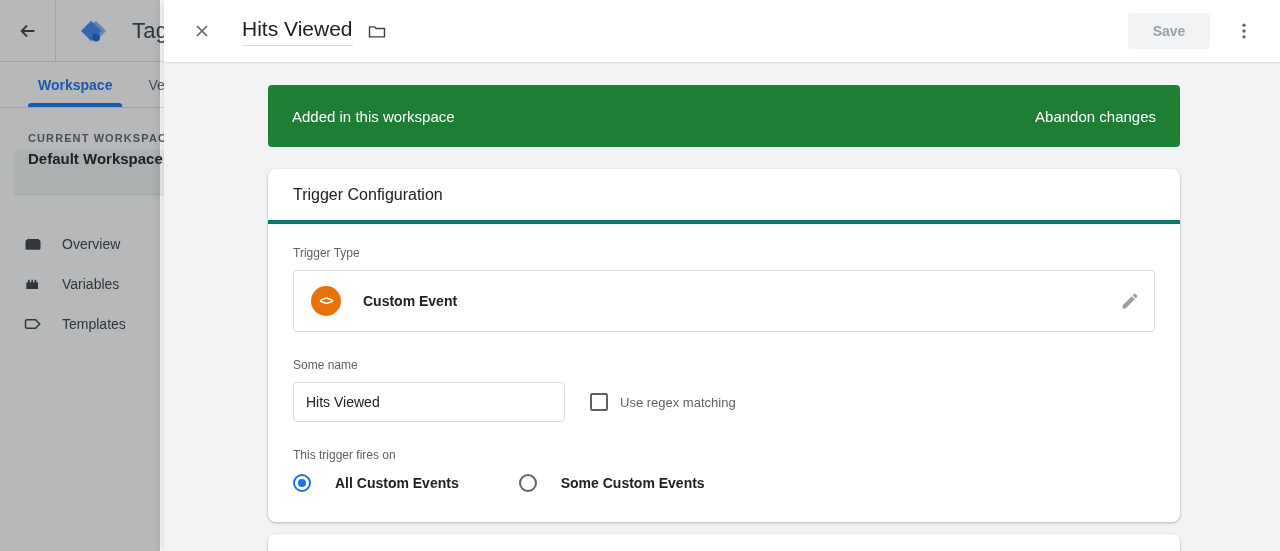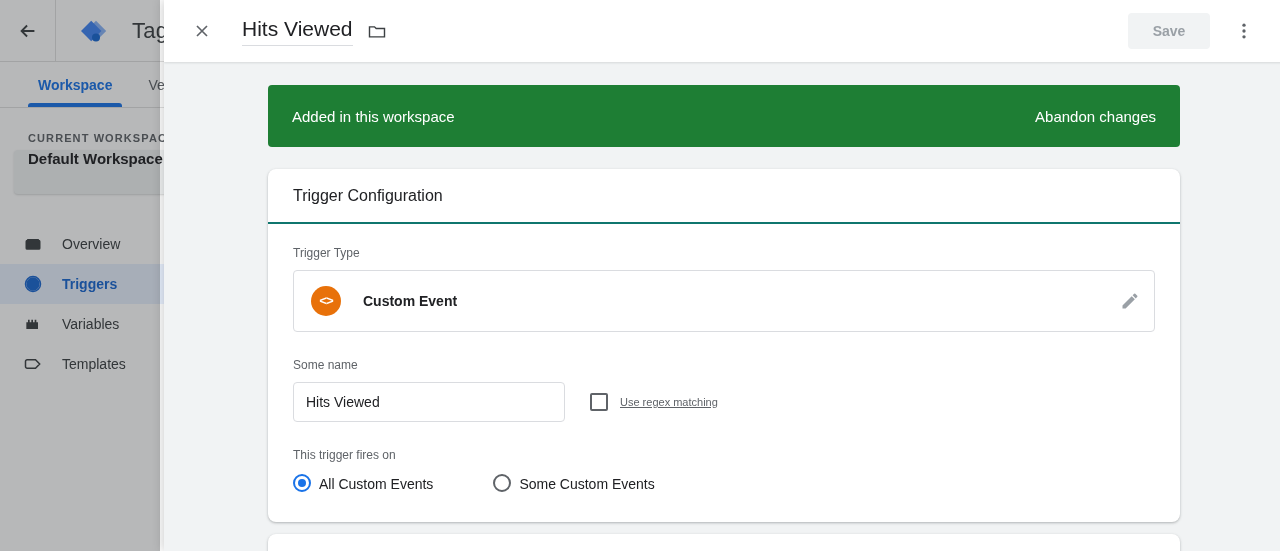--- a/index.html
+++ b/index.html
@@ -116,21 +116,21 @@
   }
   .banner-action { margin-left: auto; font-size: 15px; }
 
   .card {
     width: 912px; background: #ffffff; border-radius: 8px;
     box-shadow: 0 1px 3px rgba(60,64,67,.25), 0 1px 2px rgba(60,64,67,.12);
     margin-top: 22px; flex: none;
   }
   .card-head {
     height: 55px; display: flex; align-items: center; padding: 0 25px;
-    border-bottom: 2px solid #0f766e; font-size: 16px; color: #202124;
+    border-bottom: 4px solid #0f766e; font-size: 16px; color: #202124;
   }
   .card-body { padding: 22px 25px 30px 25px; }
 
   .field-label { font-size: 12px; color: #5f6368; margin-bottom: 10px; }
 
   .type-box {
     height: 62px; border: 1px solid #dadce0; border-radius: 4px;
     display: flex; align-items: center; padding: 0 14px 0 17px;
   }
   .type-ico {
@@ -147,24 +147,24 @@
   .text-input {
     width: 272px; height: 40px; border: 1px solid #dadce0; border-radius: 4px;
     padding: 0 12px; font-size: 14px; color: #202124;
     font-family: inherit; background: #fff;
   }
   .checkbox-wrap { display: flex; align-items: center; margin-left: 25px; gap: 12px; }
   .checkbox {
     width: 18px; height: 18px; border: 2px solid #5f6368; border-radius: 2px;
     background: #fff; flex: none;
   }
-  .checkbox-label { font-size: 11px; color: #5f6368; text-decoration: underline; }
+  .checkbox-label { font-size: 13px; color: #5f6368; }
 
   .radio-group { display: flex; align-items: center; margin-top: 12px; }
-  .radio-item { display: flex; align-items: flex-end; gap: 8px; }
+  .radio-item { display: flex; align-items: center; gap: 24px; font-weight: bold; }
   .radio-item + .radio-item { margin-left: 60px; }
   .radio {
     width: 18px; height: 18px; border-radius: 50%;
     border: 2px solid #5f6368; flex: none; position: relative; background: #fff;
   }
   .radio.checked { border-color: #1a73e8; }
   .radio.checked::after {
     content: ""; position: absolute; inset: 3px; border-radius: 50%; background: #1a73e8;
   }
   .radio-label { font-size: 14px; color: #202124; }
@@ -213,29 +213,20 @@
         <div class="nav-item">
           <span class="nav-ico">
             <svg width="20" height="20" viewBox="0 0 24 24" fill="currentColor">
               <path d="M3 9a2 2 0 0 1 2-2h14a2 2 0 0 1 2 2v8a2 2 0 0 1-2 2H5a2 2 0 0 1-2-2V9zm2-3h14v1H5V6z"></path>
             </svg>
           </span>
           <span>Overview</span>
         </div>
 
 
-        <div class="nav-item active">
-          <span class="nav-ico">
-            <svg width="20" height="20" viewBox="0 0 24 24">
-              <circle cx="12" cy="12" r="9" fill="none" stroke="currentColor" stroke-width="1.8"></circle>
-              <path d="M12 4a8 8 0 0 1 0 16 8 8 0 0 1 0-16z" fill="currentColor" transform="rotate(-30 12 12)"></path>
-            </svg>
-          </span>
-          <span>Triggers</span>
-        </div>
 
         <div class="nav-item">
           <span class="nav-ico">
             <svg width="20" height="20" viewBox="0 0 24 24" fill="currentColor">
               <path d="M4 10h2V7h2v3h2V7h2v3h2V7h2v3h2v8H4v-8z"></path>
             </svg>
           </span>
           <span>Variables</span>
         </div>
 

